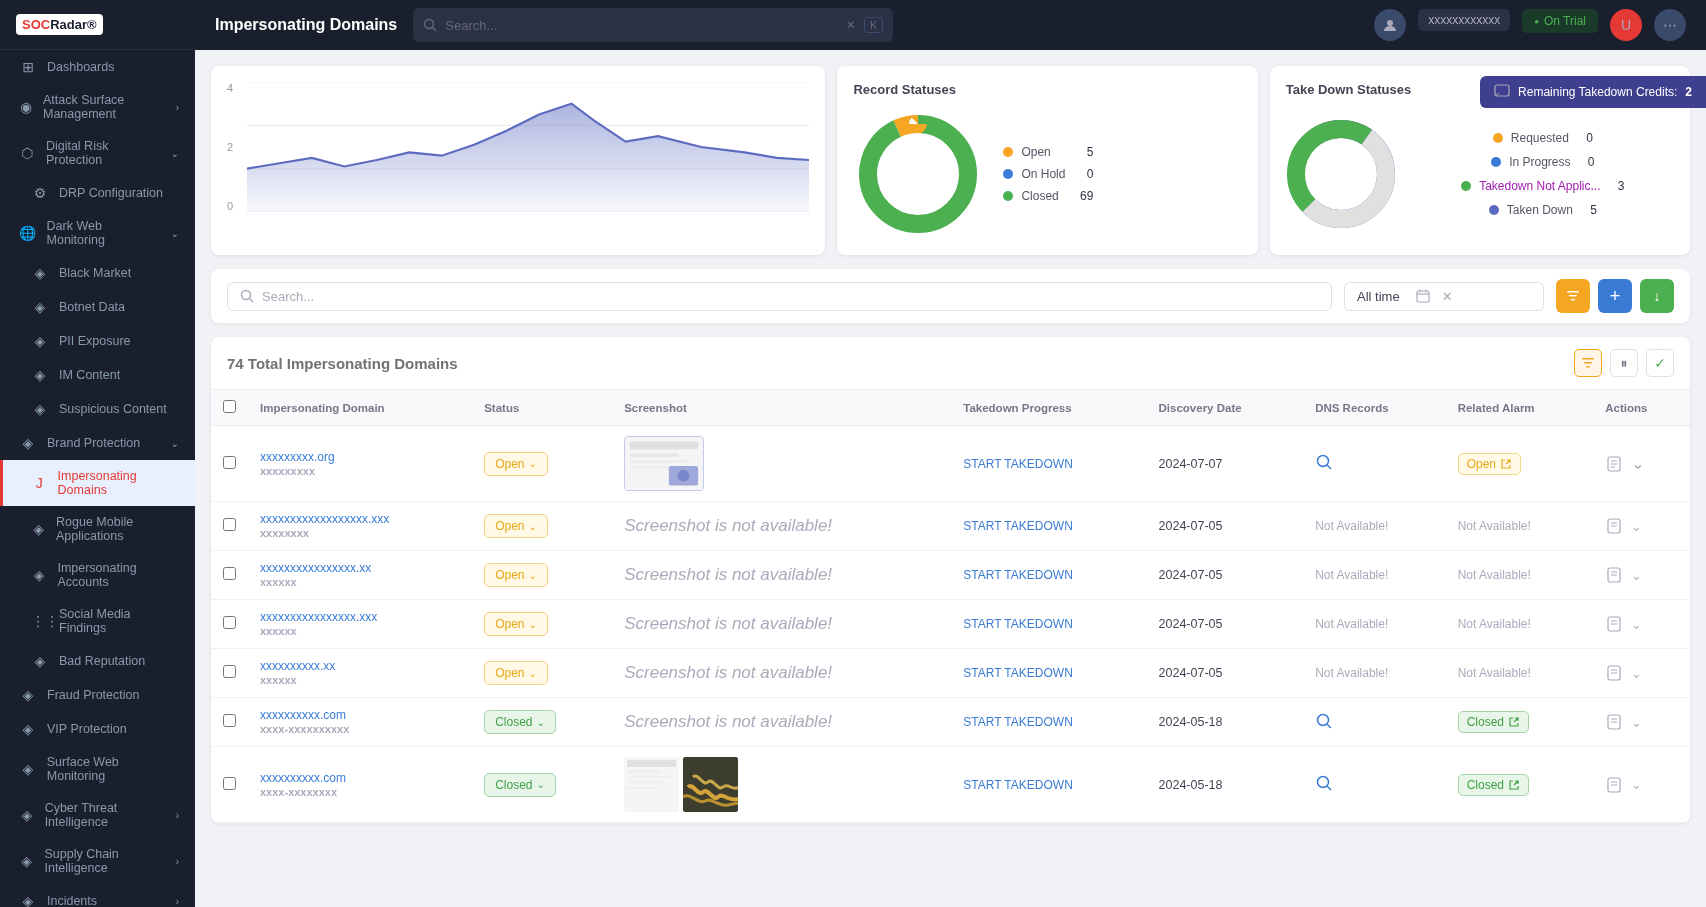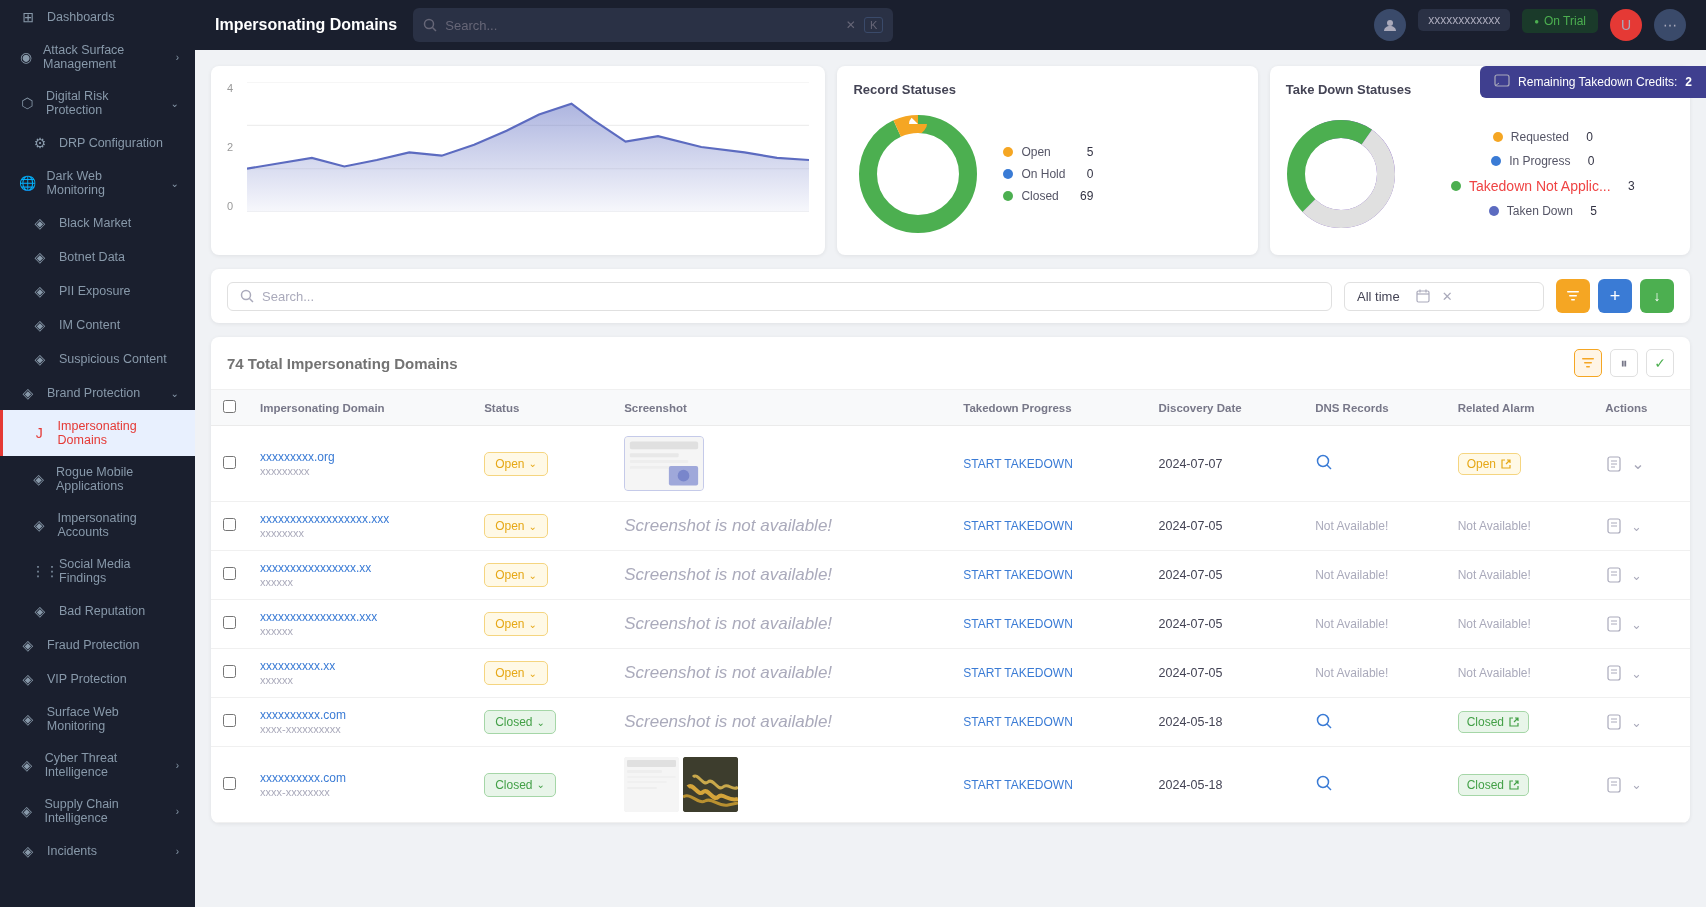--- a/index.html
+++ b/index.html
@@ -50,21 +50,21 @@
     .legend-dot { width: 10px; height: 10px; border-radius: 50%; flex-shrink: 0; }
     .legend-count { margin-left: auto; min-width: 20px; text-align: right; color: #334; font-weight: 500; }
 
     
     .takedown-container { display: flex; align-items: center; gap: 16px; }
     .takedown-legend { flex: 1; display: flex; flex-direction: column; gap: 10px; align-items: center; }
     .takedown-legend-item { display: flex; align-items: center; gap: 8px; font-size: 12px; color: #556; }
     .takedown-count { min-width: 16px; text-align: right; color: #334; font-weight: 500; }
 
     
-    .credits-badge { position: fixed; top: 66px; right: 0; background: #3f3f8f; color: #fff; padding: 8px 14px; border-radius: 6px 0 0 6px; font-size: 12px; display: flex; align-items: center; gap: 8px; z-index: 100; }
+    .credits-badge { position: fixed; top: 76px; right: 0; background: #3f3f8f; color: #fff; padding: 8px 14px; border-radius: 6px 0 0 6px; font-size: 12px; display: flex; align-items: center; gap: 8px; z-index: 100; }
 
     
     .filter-row { background: #fff; border-radius: 8px; padding: 10px 16px; margin-bottom: 14px; display: flex; align-items: center; gap: 12px; box-shadow: 0 1px 4px rgba(0,0,0,0.07); }
     .filter-search { display: flex; align-items: center; gap: 8px; flex: 1; border: 1px solid #e0e0e0; border-radius: 6px; padding: 6px 12px; }
     .filter-search input { border: none; outline: none; font-size: 13px; color: #445; flex: 1; }
     .filter-search input::placeholder { color: #aab; }
     .date-filter { display: flex; align-items: center; gap: 8px; border: 1px solid #e0e0e0; border-radius: 6px; padding: 6px 12px; min-width: 200px; }
     .date-label { color: #445; font-size: 13px; }
     .filter-actions { display: flex; gap: 8px; }
     .filter-btn { width: 34px; height: 34px; border-radius: 6px; border: none; cursor: pointer; display: flex; align-items: center; justify-content: center; font-size: 16px; }
@@ -77,21 +77,21 @@
     .table-header { display: flex; align-items: center; justify-content: space-between; padding: 12px 16px; border-bottom: 1px solid #f0f0f0; }
     .table-title { font-size: 15px; font-weight: 600; color: #737373; }
     .table-actions { display: flex; gap: 8px; align-items: center; }
     .table-icon-btn { width: 28px; height: 28px; border-radius: 5px; border: 1px solid #e0e0e0; background: #fff; cursor: pointer; display: flex; align-items: center; justify-content: center; font-size: 14px; color: #778; }
     .table-icon-btn.active { background: #fff5e6; border-color: #f5a623; color: #f5a623; }
     .data-table { width: 100%; border-collapse: collapse; }
     .data-table th { background: #f8f9fa; color: #778; font-size: 11.5px; font-weight: 600; text-align: left; padding: 10px 12px; border-bottom: 1px solid #ebebeb; white-space: nowrap; }
     .data-table td { padding: 10px 12px; border-bottom: 1px solid #f0f0f0; vertical-align: middle; font-size: 12.5px; color: #445; }
     .checkbox-col { width: 36px; }
     .domain-link { color: #3a7bd5; text-decoration: none; font-size: 12px; display: block; }
-    .domain-sub { color: #aab; font-size: 11px; }
+    .domain-sub { color: #aab; font-size: 11px; font-weight: bold; }
     .status-badge { display: inline-flex; align-items: center; gap: 4px; padding: 4px 10px; border-radius: 5px; font-size: 12px; font-weight: 500; cursor: pointer; }
     .status-badge.open { background: #fff9e6; color: #e6a817; border: 1px solid #f5d580; }
     .status-badge.closed { background: #e8f5e9; color: #43a047; border: 1px solid #a5d6a7; }
     .status-badge .chevron { font-size: 10px; }
     .screenshot-thumb { width: 80px; height: 55px; object-fit: cover; border-radius: 4px; background: #f5f5f5; display: flex; align-items: center; justify-content: center; }
     .no-screenshot { color: #aab; font-size: 17px; font-style: italic; }
     .start-takedown { color: #3a7bd5; font-size: 12px; font-weight: 500; cursor: pointer; white-space: nowrap; }
     .not-available { color: #aab; font-size: 12px; }
     .alarm-badge { display: inline-flex; align-items: center; gap: 4px; padding: 3px 8px; border-radius: 5px; font-size: 12px; cursor: pointer; }
     .alarm-badge.open { background: #fff9e6; color: #e6a817; border: 1px solid #f5d580; }
@@ -102,20 +102,25 @@
 
     
     ::-webkit-scrollbar { width: 5px; height: 5px; }
     ::-webkit-scrollbar-track { background: #f1f1f1; }
     ::-webkit-scrollbar-thumb { background: #ccc; border-radius: 3px; }
   </style>
 </head>
 <body>
 
 <nav class="sidebar">
+  <div class="sidebar-logo">
+    <div style="background:#fff;border-radius:4px;padding:3px 6px;font-weight:800;font-size:13px;color:#1a1f2e;">
+      <span style="color:#e53935;">SOC</span><span>Radar</span>®
+    </div>
+  </div>
 
   <div class="sidebar-item">
     <span class="sidebar-icon">⊞</span>
     <span>Dashboards</span>
   </div>
 
   <div class="sidebar-item">
     <span class="sidebar-icon">◉</span>
     <span>Attack Surface Management</span>
     <span class="chevron">›</span>
@@ -341,21 +346,21 @@
               <span style="flex:1;font-size:12px;color:#556;">Requested</span>
               <span class="takedown-count">0</span>
             </div>
             <div class="takedown-legend-item">
               <div class="legend-dot" style="background:#3a7bd5;width:10px;height:10px;border-radius:50%;flex-shrink:0;"></div>
               <span style="flex:1;font-size:12px;color:#556;">In Progress</span>
               <span class="takedown-count">0</span>
             </div>
             <div class="takedown-legend-item">
               <div class="legend-dot" style="background:#4caf50;width:10px;height:10px;border-radius:50%;flex-shrink:0;"></div>
-              <span style="flex:1;font-size:14px;color:#ef4444;">Takedown Not Applic...</span>
+              <span style="flex:1;font-size:12px;color:#a21caf;">Takedown Not Applic...</span>
               <span class="takedown-count">3</span>
             </div>
             <div class="takedown-legend-item">
               <div class="legend-dot" style="background:#5c6bc0;width:10px;height:10px;border-radius:50%;flex-shrink:0;"></div>
               <span style="flex:1;font-size:12px;color:#556;">Taken Down</span>
               <span class="takedown-count">5</span>
             </div>
           </div>
         </div>
       </div>

